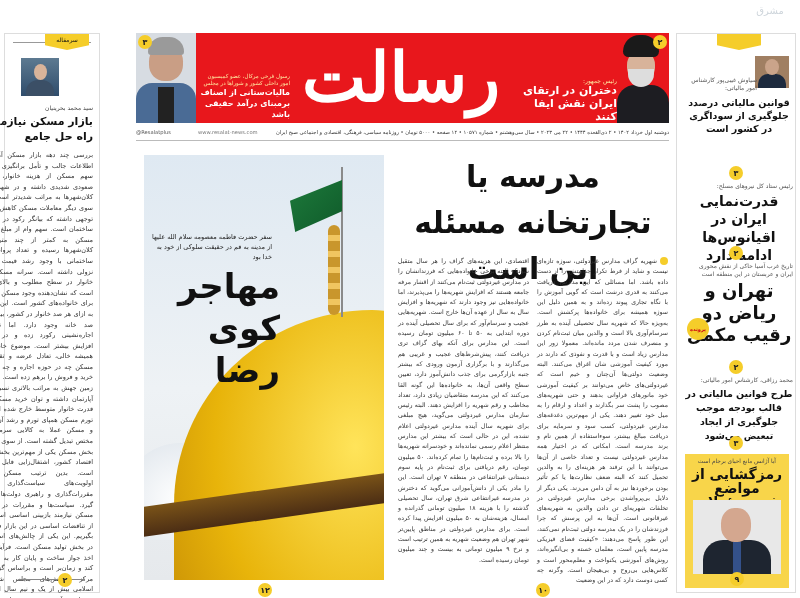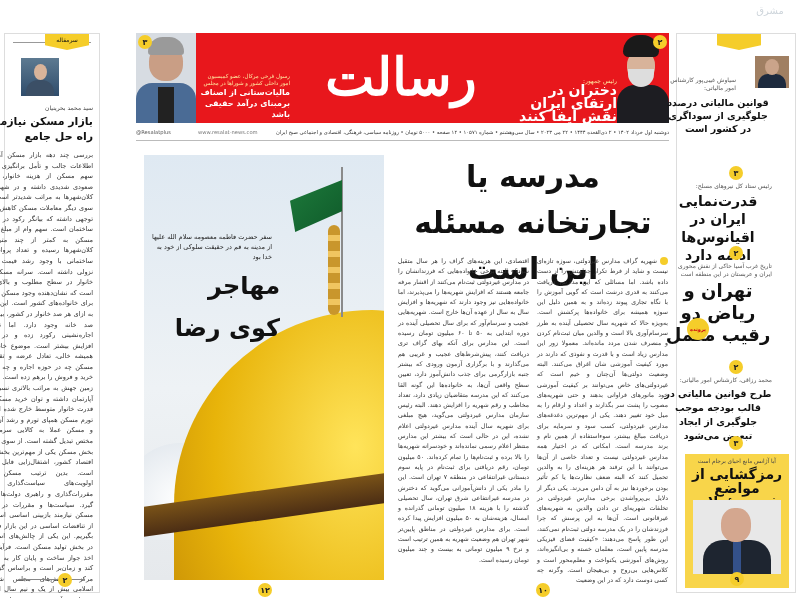--- a/index.html
+++ b/index.html
@@ -24,29 +24,29 @@
     .left-col .author-photo .head { position: absolute; left: 13px; top: 6px; width: 13px; height: 16px; border-radius: 50%; background: #d9b49a; }
     .left-col .author-photo .body { position: absolute; left: 5px; top: 22px; width: 28px; height: 16px; border-radius: 12px 12px 0 0; background: #3b4f66; }
     .left-col .author-name { position: absolute; top: 70px; right: 6px; font-size: 6px; color: #444; }
     .left-col .title { position: absolute; top: 80px; right: 6px; width: 110px; font-size: 11px; font-weight: bold; line-height: 15px; text-align: right; }
     .left-col .body-text { position: absolute; top: 116px; right: 6px; width: 108px; font-size: 6.5px; line-height: 10.6px; text-align: justify; color: #333; }
     .left-col .bottom-rule { position: absolute; bottom: 12px; left: 14px; right: 14px; height: 1px; background: #888; }
     .left-col .badge-num { bottom: 5px; left: 53px; }
 
     
     .masthead { position: absolute; left: 136px; top: 33px; width: 533px; height: 90px; background: #e8171c; overflow: hidden; }
-    .masthead .logo { position: absolute; left: 150px; top: 0; width: 230px; height: 90px; color: #fff; font-size: 52px; font-weight: bold; text-align: center; line-height: 88px; font-family: "DejaVu Serif", serif; }
+    .masthead .logo { position: absolute; left: 150px; top: 0; width: 230px; height: 90px; color: #fff; font-size: 68px; font-weight: bold; text-align: center; line-height: 88px; font-family: "DejaVu Serif", serif; }
     .masthead .right-person { position: absolute; right: 0; top: 0; width: 52px; height: 90px; }
     .masthead .right-person .turban { position: absolute; left: 6px; top: 2px; width: 36px; height: 22px; border-radius: 18px 18px 6px 6px; background: #1a1a1a; }
     .masthead .right-person .face { position: absolute; left: 10px; top: 18px; width: 28px; height: 30px; border-radius: 45%; background: #d8b39a; }
     .masthead .right-person .beard { position: absolute; left: 11px; top: 36px; width: 26px; height: 18px; border-radius: 0 0 14px 14px; background: #ddd; }
     .masthead .right-person .robe { position: absolute; left: 0; top: 52px; width: 52px; height: 40px; border-radius: 18px 18px 0 0; background: #1d1d22; }
     .masthead .right-story { position: absolute; right: 52px; top: 44px; width: 100px; color: #fff; text-align: right; }
     .masthead .right-story .kicker { font-size: 6px; color: #ffe8a0; }
-    .masthead .right-story .headline { font-size: 14px; font-weight: bold; line-height: 13px; }
+    .masthead .right-story .headline { font-size: 11px; font-weight: bold; line-height: 13px; }
     .masthead .left-person { position: absolute; left: 0; top: 0; width: 60px; height: 90px; background: #d7dce2; }
     .masthead .left-person .hair { position: absolute; left: 12px; top: 4px; width: 36px; height: 18px; border-radius: 18px 18px 4px 4px; background: #9a9a9a; }
     .masthead .left-person .face { position: absolute; left: 13px; top: 12px; width: 34px; height: 36px; border-radius: 45%; background: #c99e85; }
     .masthead .left-person .suit { position: absolute; left: 0; top: 50px; width: 60px; height: 40px; border-radius: 16px 16px 0 0; background: #4a6b95; }
     .masthead .left-person .shirt { position: absolute; left: 22px; top: 54px; width: 16px; height: 36px; background: #222; }
     .masthead .left-story { position: absolute; left: 62px; top: 40px; width: 92px; color: #fff; text-align: right; }
     .masthead .left-story .kicker { font-size: 5.5px; line-height: 7px; color: #ffe8a0; }
     .masthead .left-story .headline { font-size: 8px; font-weight: bold; line-height: 11px; }
     .masthead .badge-num.rb { right: 2px; top: 2px; }
     .masthead .badge-num.lb { left: 2px; top: 2px; }
@@ -59,39 +59,39 @@
 
     
     .feature { position: absolute; left: 144px; top: 155px; width: 240px; height: 425px; overflow: hidden; background: linear-gradient(#dfe9f2, #eef2f5 55%, #e6e9ec); }
     .feature .cloud { position: absolute; left: 0; bottom: 40px; width: 90px; height: 100px; background: radial-gradient(circle at 40% 60%, #fff, #e6ebf0 70%, transparent 71%); }
     .feature .pole { position: absolute; left: 197px; top: 12px; width: 2px; height: 150px; background: #8a8a8a; }
     .feature .flag { position: absolute; left: 146px; top: 25px; width: 52px; height: 52px; background: linear-gradient(135deg, #1d7a3b, #0f5a2a); clip-path: polygon(0 40%, 100% 0, 100% 60%, 10% 100%); }
     .feature .finial { position: absolute; left: 184px; top: 70px; width: 12px; height: 90px; background: repeating-linear-gradient(#c9962c 0 10px, #f0c560 10px 16px); border-radius: 6px; }
     .feature .dome { position: absolute; left: 30px; top: 155px; width: 330px; height: 390px; border-radius: 60% 40% 0 0 / 50% 50% 0 0; background: radial-gradient(ellipse at 55% 35%, #ffe45a, #e8b40a 55%, #c68d05 90%); }
     .feature .band { position: absolute; left: 0; top: 335px; width: 240px; height: 30px; background: linear-gradient(#7a5318, #4b2d14); transform: skewY(-8deg); }
     .feature .kicker { position: absolute; left: 8px; top: 77px; width: 120px; font-size: 6.5px; line-height: 10px; text-align: right; color: #222; }
-    .feature .title { position: absolute; left: 6px; top: 110px; width: 130px; font-size: 24px; font-weight: bold; line-height: 42px; text-align: right; color: #111; }
+    .feature .title { position: absolute; left: 6px; top: 110px; width: 130px; font-size: 34px; font-weight: bold; line-height: 42px; text-align: right; color: #111; }
     .feature-badge { left: 258px; top: 583px; }
 
     
     .main-story { position: absolute; left: 398px; top: 144px; width: 270px; }
     .main-story .kicker { font-size: 7.3px; color: #222; text-align: right; white-space: nowrap; }
     .main-story .headline { margin-top: 10px; font-size: 30px; font-weight: bold; line-height: 46px; text-align: center; color: #111; }
     .main-story .cols { position: absolute; top: 112px; left: 0; width: 270px; display: flex; flex-direction: row; gap: 8px; }
     .main-story .col { width: 131px; font-size: 6.2px; line-height: 10.3px; text-align: justify; color: #333; }
     .main-story .col .dot { display: inline-block; width: 8px; height: 8px; border-radius: 50%; background: #f5cd2a; margin-left: 3px; vertical-align: middle; }
     .main-badge { left: 536px; top: 583px; }
 
     
     .right-col { position: absolute; left: 676px; top: 33px; width: 120px; height: 560px; border: 1px solid #ddd; background: #fff; }
     .right-col .kicker-tab { position: absolute; top: 0; left: 40px; width: 44px; height: 16px; background: #f5cd2a; clip-path: polygon(0 0, 100% 0, 100% 70%, 50% 100%, 0 70%); }
     .right-col .photo { position: absolute; top: 22px; right: 6px; width: 34px; height: 32px; background: #a07f62; }
     .right-col .photo .face { position: absolute; left: 10px; top: 3px; width: 14px; height: 16px; border-radius: 50%; background: #caa48a; }
     .right-col .photo .shirt { position: absolute; left: 3px; top: 18px; width: 28px; height: 14px; border-radius: 10px 10px 0 0; background: #1d2a3e; }
-    .right-col .sec { position: absolute; right: 23px; width: 108px; text-align: right; }
+    .right-col .sec { position: absolute; right: 2px; width: 108px; text-align: right; }
     .right-col .sec .small { font-size: 6px; color: #555; line-height: 8px; }
     .right-col .sec .head { font-weight: bold; color: #111; }
     .right-col .s1 { top: 42px; }
     .right-col .s1 .small { padding-right: 36px; }
     .right-col .s1 .head { font-size: 9.5px; line-height: 13px; margin-top: 4px; text-align: center; }
     .right-col .b1 { top: 132px; left: 52px; }
     .right-col .s2 { top: 148px; }
     .right-col .s2 .head { font-size: 14px; line-height: 18px; text-align: center; margin-top: 2px; }
     .right-col .b2 { top: 212px; left: 52px; }
     .right-col .s3 { top: 228px; }

